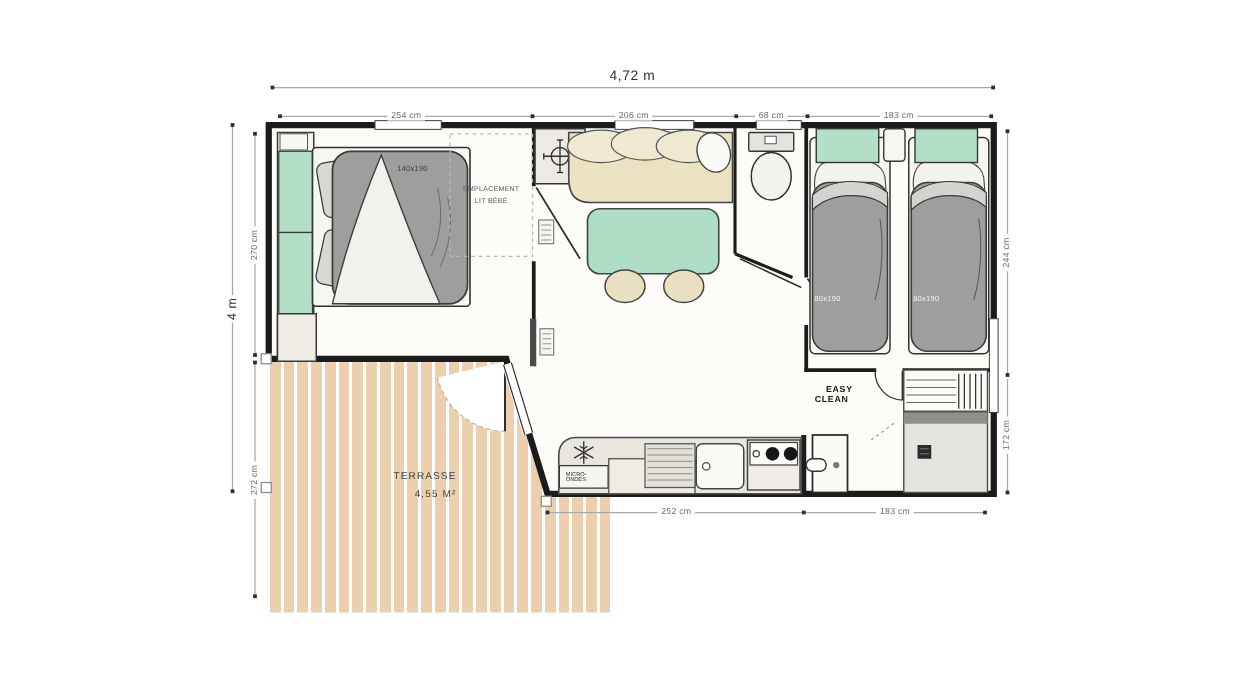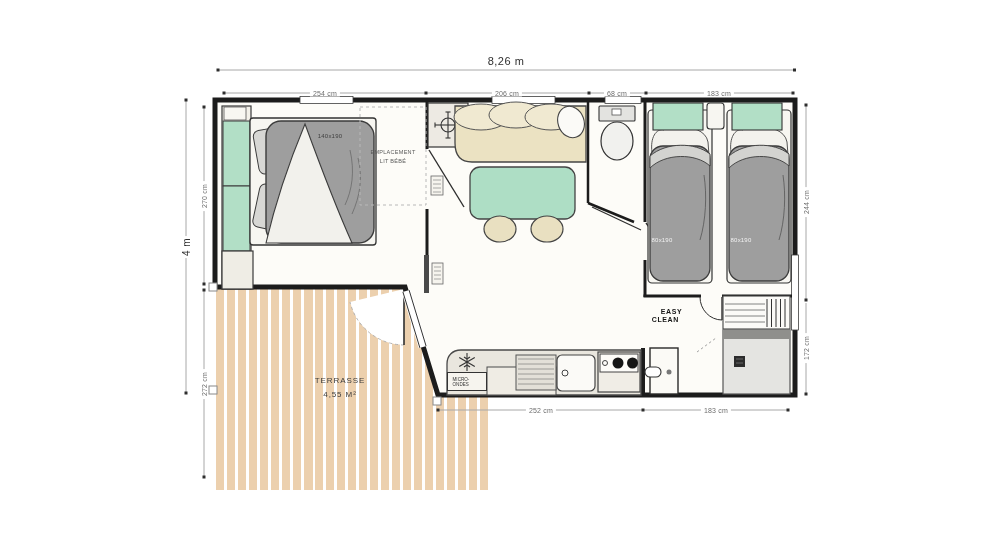--- a/index.html
+++ b/index.html
@@ -9,21 +9,21 @@
     background:repeating-linear-gradient(90deg,#ecd0ae 0px,#ecd0ae 8.5px,#ffffff 8.5px,#ffffff 11px);}
   #plansvg{position:absolute;left:0;top:0;width:1000px;height:560px;}
   .abs{position:absolute;transform:translate(-50%,-50%);white-space:nowrap;}
   .rot{transform:translate(-50%,-50%) rotate(-90deg);}
   .dim{font-size:7px;color:#6e6e6e;background:#ffffff;padding:0 3px;letter-spacing:.2px;}
   .dimtitle{font-size:11px;color:#2f2f2f;background:#ffffff;padding:0 5px;letter-spacing:.5px;}
   .dimbig{font-size:10px;color:#2f2f2f;background:#ffffff;padding:1px 2px;letter-spacing:.5px;}
   .bedsize{font-size:6px;color:#3f3f3f;letter-spacing:.2px;}
   .bedsize-light{font-size:6px;color:#f2f2f2;letter-spacing:.2px;}
   .babel{font-size:6px;color:#5a5a5a;letter-spacing:.3px;text-align:center;line-height:1.7;transform:translate(-50%,-50%) scale(.92);}
-  .terr{font-size:8px;color:#3d3d3d;letter-spacing:.9px;text-align:center;line-height:1.7;}
+  .terr{font-size:8px;color:#3d3d3d;letter-spacing:.9px;text-align:right;line-height:1.7;}
   .brand{font-size:7px;font-weight:bold;color:#161616;letter-spacing:.6px;line-height:1.1;text-align:left;}
   .brand .l1{margin-left:9px;}
   #microwave-box{position:absolute;left:447px;top:372px;width:40px;height:19px;border:1px solid #333;
      background:#f6f4ee;display:flex;align-items:center;justify-content:center;box-sizing:border-box;}
   #microwave-box span{font-size:6px;color:#333;transform:scale(.76);letter-spacing:0;}
 </style>
 </head>
 <body>
 
 <div id="stage">
@@ -248,21 +248,21 @@
         <rect x="202.5" y="475.5" width="3" height="3"></rect>
       <rect x="804.5" y="103.5" width="3" height="3"></rect>
         <rect x="804.5" y="298.5" width="3" height="3"></rect>
       <rect x="804.5" y="392.5" width="3" height="3"></rect>
       <rect x="436.5" y="408.5" width="3" height="3"></rect>
         <rect x="641.5" y="408.5" width="3" height="3"></rect>
       <rect x="786.5" y="408.5" width="3" height="3"></rect>
     </g>
   </svg>
 
-  <div class="abs dimtitle" style="left:506px;top:61px">8,26 m</div>
+  <div class="abs dimtitle" style="left:506px;top:61px">4,72 m</div>
   <div class="abs dim" style="left:325px;top:93px">254 cm</div>
   <div class="abs dim" style="left:507px;top:93px">206 cm</div>
   <div class="abs dim" style="left:617px;top:93px">68 cm</div>
   <div class="abs dim" style="left:719px;top:93px">183 cm</div>
 
   <div class="rot abs dimbig" style="left:186px;top:247px">4 m</div>
   <div class="rot abs dim" style="left:204px;top:196px">270 cm</div>
   <div class="rot abs dim" style="left:204px;top:384px">272 cm</div>
   <div class="rot abs dim" style="left:806px;top:202px">244 cm</div>
   <div class="rot abs dim" style="left:806px;top:348px">172 cm</div>

